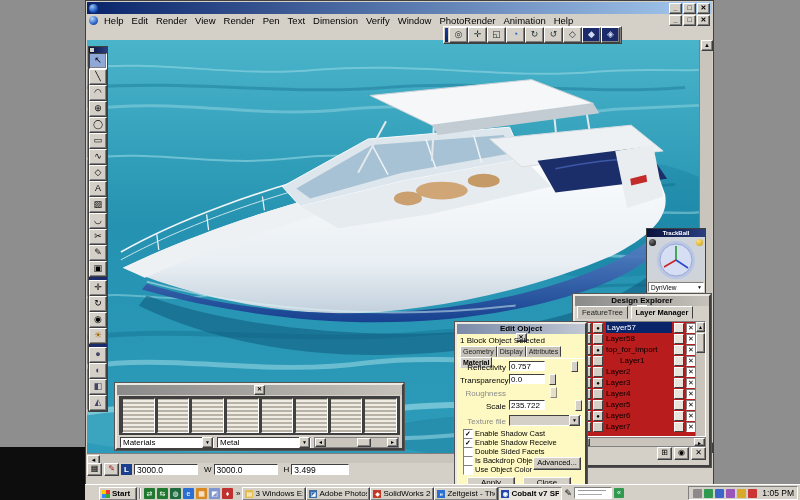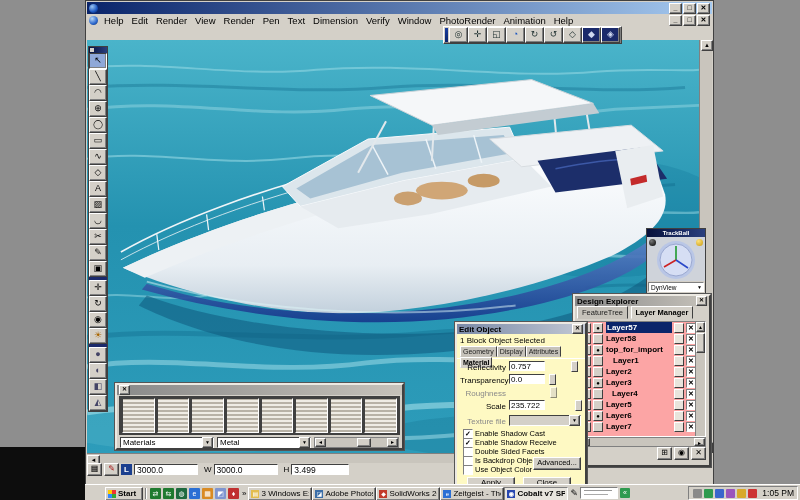--- a/index.html
+++ b/index.html
@@ -4,21 +4,21 @@
 <style>
   html,body{margin:0;padding:0;background:#000;}
   #screen{position:relative;width:800px;height:500px;overflow:hidden;background:#000;
     font-family:"Liberation Sans",sans-serif;font-size:9px;color:#000;-webkit-font-smoothing:none;}
   .abs{position:absolute;}
   .out{background:#d4d0c8;border:1px solid;border-color:#fff #404040 #404040 #fff;box-shadow:inset -1px -1px 0 #808080;}
   .flat{background:#d4d0c8;}
   .in{border:1px solid;border-color:#808080 #fff #fff #808080;background:#fff;}
   .sunk{border:1px solid;border-color:#404040 #fff #fff #404040;background:#fff;}
   .tbA{background:linear-gradient(90deg,#0a246a,#a6caf0);color:#fff;}
-  .tbI{background:linear-gradient(90deg,#8a8a8a,#c6c2ba);color:#000;}
+  .tbI{background:linear-gradient(90deg,#8a8a8a,#c6c2ba);color:#000;flex-direction:column;}
   .tbD{background:linear-gradient(90deg,#07113c,#2a3f7e);color:#fff;}
   .ctl{width:11px;height:9px;font-size:7px;line-height:8px;text-align:center;font-weight:bold;color:#000;}
   .mi{padding:1px 4px;white-space:nowrap;}
   .toolbtn{width:16px;height:14px;text-align:center;font-size:9px;line-height:13px;overflow:hidden;}
   .vtbtn{width:17px;height:14px;text-align:center;font-size:9px;line-height:13px;color:#233;}
   .lay{height:11px;line-height:11px;white-space:nowrap;font-size:8px;display:flex;align-items:center;}
   .lbx{display:inline-block;width:8px;height:8px;margin-left:2px;background:#d4d0c8;border:1px solid;border-color:#fff #404040 #404040 #fff;position:relative;}
   .xbx{display:inline-block;width:8px;height:8px;margin-left:2px;background:#fff;border:1px solid;border-color:#808080 #fff #fff #808080;font-size:7px;line-height:7px;text-align:center;color:#000;}
   .eyeglyph{font-size:6px;line-height:8px;text-align:center;display:block;color:#000;}
   .tab{display:inline-block;border:1px solid;border-color:#fff #404040 transparent #fff;background:#d4d0c8;padding:1px 4px;font-size:7.5px;white-space:nowrap;}
@@ -265,21 +265,21 @@
 
   <div class="abs" style="left:573px;top:294px;width:134px;height:169px;background:#d4d0c8;border:2px solid;border-color:#ece9e2 #404040 #404040 #ece9e2;box-shadow:0 0 0 1px #555;">
     <div class="tbI" style="height:10px;display:flex;align-items:center;padding:0 2px;font-size:8px;font-weight:bold;">
       <span style="flex:1;white-space:nowrap;">Design Explorer</span>
       <span class="ctl out" style="width:9px;height:8px;line-height:7px;font-size:6px;">✕</span>
     </div>
     <div style="height:13px;padding-left:2px;">
       <span class="tab tabOff">FeatureTree</span>
       <span class="tab" style="font-weight:bold;">Layer Manager</span>
     </div>
-    <div class="in" style="position:absolute;left:3px;top:25px;width:126px;height:114px;background:#fca5a5;overflow:hidden;font-weight:bold;">
+    <div class="in" style="position:absolute;left:3px;top:25px;width:126px;height:114px;background:#b91c1c;overflow:hidden;">
 
       <div class="lay">
           <span class="lbx"></span>
           <span class="lbx">
             <span class="eyeglyph">●</span>
           </span>
           <span style="flex:1;margin-left:3px;background:#0a246a;color:#fff;padding:0 1px;">Layer57</span>
           <span class="lbx" style="background:#e8e4dc;"></span>
           <span class="xbx">✕</span>
           <span style="width:9px;text-align:right;">6</span>
@@ -302,21 +302,21 @@
           <span style="flex:1;margin-left:3px;">top_for_import</span>
           <span class="lbx" style="background:#e8e4dc;"></span>
           <span class="xbx">✕</span>
           <span style="width:9px;text-align:right;">1</span>
         </div>
       <div class="lay">
           <span class="lbx"></span>
           <span class="lbx">
             <span class="eyeglyph"></span>
           </span>
-          <span style="flex:1;margin-left:10px;">Layer1</span>
+          <span style="flex:1;margin-left:17px;">Layer1</span>
           <span class="lbx" style="background:#e8e4dc;"></span>
           <span class="xbx">✕</span>
           <span style="width:9px;text-align:right;">1</span>
         </div>
       <div class="lay">
           <span class="lbx"></span>
           <span class="lbx">
             <span class="eyeglyph"></span>
           </span>
           <span style="flex:1;margin-left:3px;">Layer2</span>
@@ -332,21 +332,21 @@
           <span style="flex:1;margin-left:3px;">Layer3</span>
           <span class="lbx" style="background:#e8e4dc;"></span>
           <span class="xbx">✕</span>
           <span style="width:9px;text-align:right;">7</span>
         </div>
       <div class="lay">
           <span class="lbx"></span>
           <span class="lbx">
             <span class="eyeglyph"></span>
           </span>
-          <span style="flex:1;margin-left:9px;">Layer4</span>
+          <span style="flex:1;margin-left:3px;">Layer4</span>
           <span class="lbx" style="background:#e8e4dc;"></span>
           <span class="xbx">✕</span>
           <span style="width:9px;text-align:right;">1</span>
         </div>
       <div class="lay">
           <span class="lbx"></span>
           <span class="lbx">
             <span class="eyeglyph"></span>
           </span>
           <span style="flex:1;margin-left:3px;">Layer5</span>
@@ -464,21 +464,21 @@
       <span class="abs" style="left:18px;top:38px;white-space:nowrap;">Use Object Color</span>
       <span class="out abs" style="left:76px;top:30px;width:46px;height:11px;text-align:center;font-size:7.5px;line-height:10px;">Advanced...</span>
     </div>
     <div style="position:relative;height:16px;text-decoration:underline;">
       <span class="out abs" style="left:10px;top:2px;width:46px;height:11px;text-align:center;font-size:8px;line-height:10px;">Apply</span>
       <span class="out abs" style="left:66px;top:2px;width:46px;height:11px;text-align:center;font-size:8px;line-height:10px;">Close</span>
     </div>
   </div>
 
   <div class="abs" style="left:85px;top:484px;width:715px;height:16px;background:#d4d0c8;border-top:1px solid #fff;display:flex;align-items:center;">
-    <span class="out task" style="margin-left:20px;width:32px;font-weight:bold;">
+    <span class="out task" style="margin-left:14px;width:32px;font-weight:bold;">
       <span class="tic" style="background:#888;background:conic-gradient(#e33 0 90deg,#3a3 90deg 180deg,#38f 180deg 270deg,#fc0 270deg);"></span>
       <span>Start</span>
     </span>
     <span style="width:1px;height:11px;background:#808080;border-right:1px solid #fff;margin:0 2px;"></span>
     <span class="qi" style="background-color: rgb(31, 122, 47);">⇄</span>
     <span class="qi" style="background-color: rgb(31, 122, 47);">⇆</span>
     <span class="qi" style="background-color: rgb(31, 106, 63);">◍</span>
     <span class="qi" style="background-color: rgb(42, 111, 212);">e</span>
     <span class="qi" style="background-color: rgb(217, 138, 34);">▦</span>
     <span class="qi" style="background-color: rgb(127, 149, 208);">◩</span>

